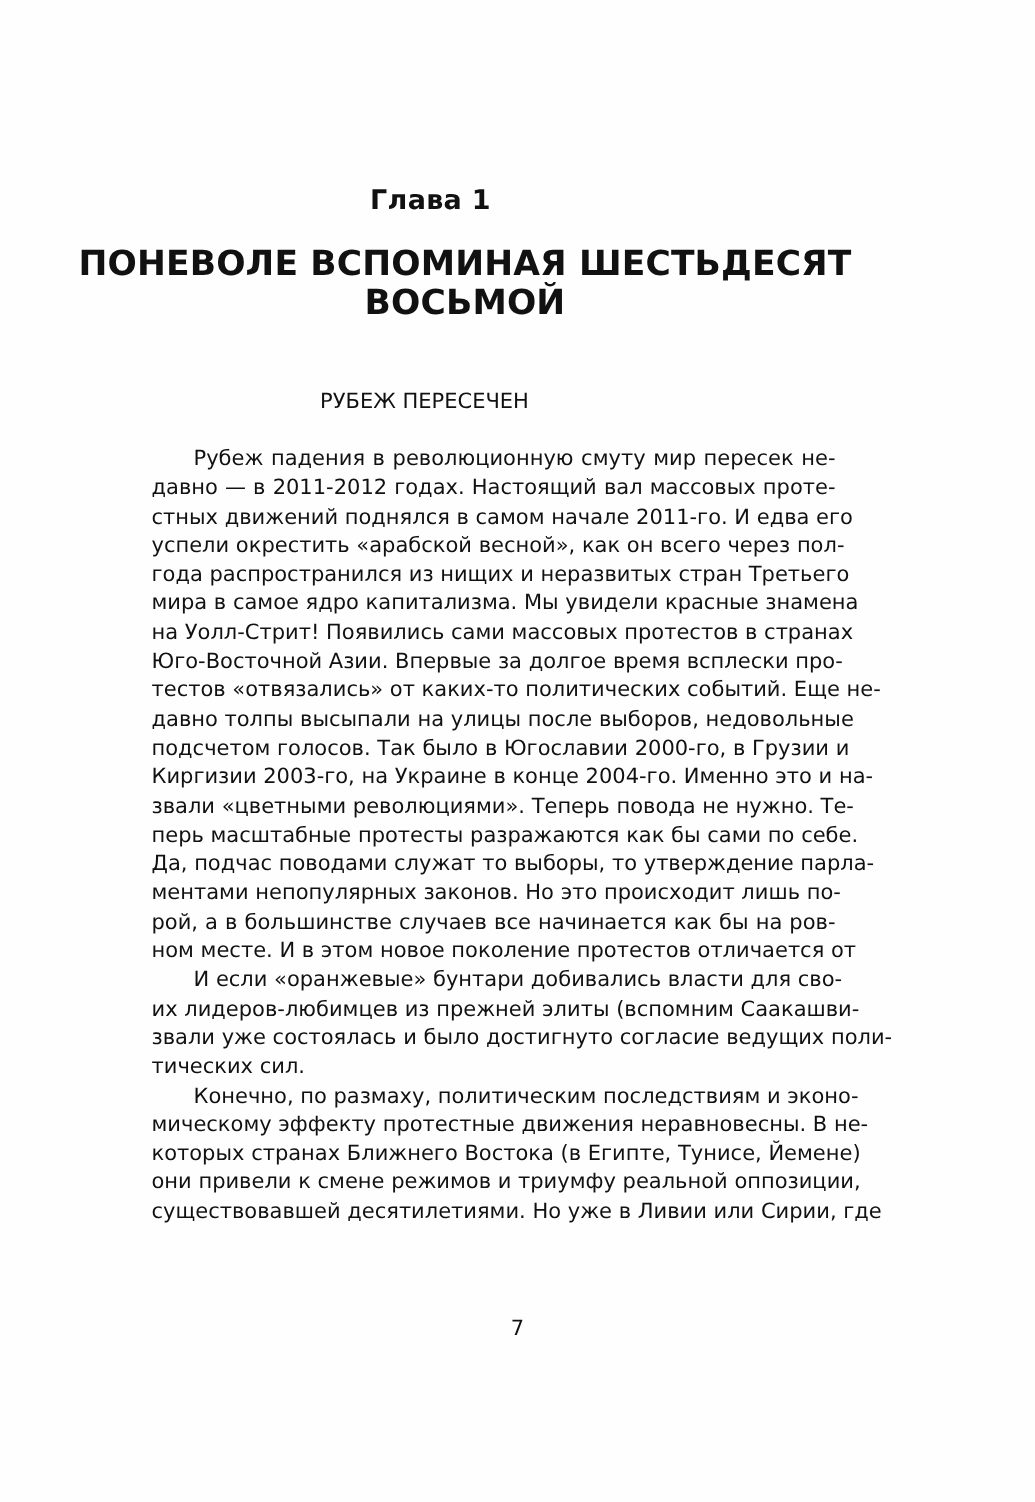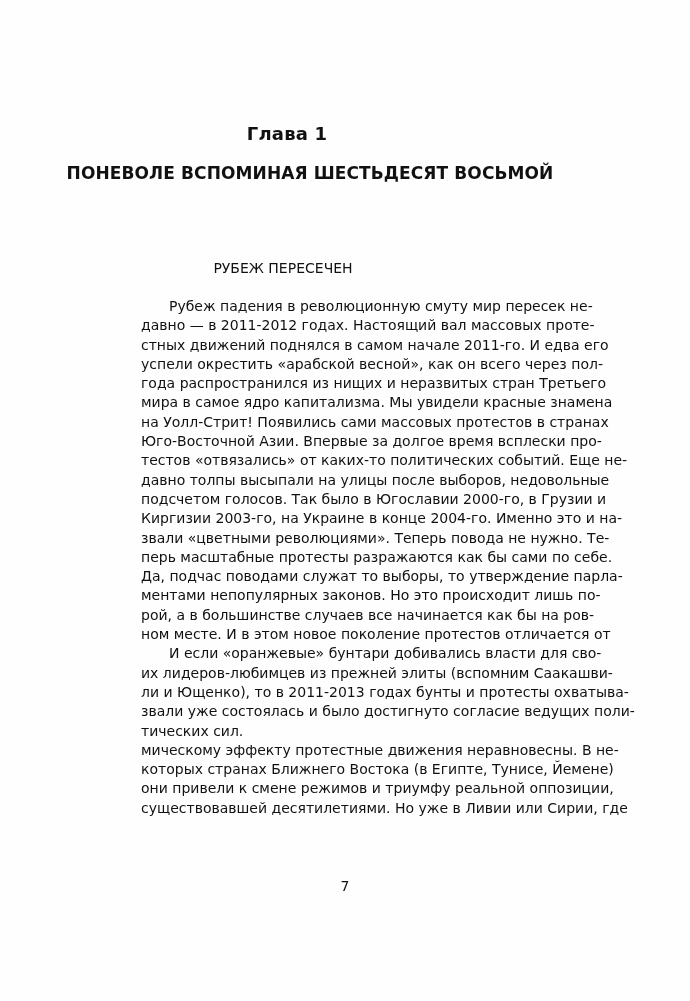--- a/index.html
+++ b/index.html
@@ -1,22 +1,22 @@
 <!DOCTYPE html>
 <html><head>
 <meta charset="utf-8">
 <style>
   html, body { margin: 0; padding: 0; background: #ffffff; }
   body { width: 690px; height: 1001px; position: relative; overflow: hidden; font-family: "DejaVu Sans", "Liberation Sans", sans-serif; color: #111111; }
   .page { position: absolute; left: 0; top: 0; width: 690px; height: 1001px; background: #fefefe; }
   .chapter-num { position: absolute; left: 0; width: 574px; top: 123px; text-align: center; font-weight: bold; font-size: 18px; letter-spacing: 0.2px; }
-  .chapter-title { position: absolute; left: 0; width: 620px; top: 163px; text-align: center; font-weight: bold; font-size: 17px; letter-spacing: 0.1px; }
+  .chapter-title { position: absolute; left: 0; width: 620px; top: 163px; text-align: center; font-weight: bold; font-size: 23px; letter-spacing: 0.1px; }
   .section-title { position: absolute; left: 0; width: 566px; top: 260px; text-align: center; font-size: 14px; }
   .body { position: absolute; left: 101px; top: 297px; width: 456px; font-size: 14px; line-height: 19.3px; }
-  .line { display: block; white-space: nowrap; text-align: justify; text-align-last: justify; height: 19.3px; overflow: visible; margin-left: 40px; }
+  .line { display: block; white-space: nowrap; text-align: justify; text-align-last: justify; height: 19.3px; overflow: visible; }
   .line.last { text-align-last: left; }
   .line.indent { padding-left: 28px; }
   .page-number { position: absolute; left: 0; width: 690px; top: 878px; text-align: center; font-size: 14px; }
 </style>
 </head>
 <body>
 
 <div class="page">
   <div class="chapter-num">Глава 1</div>
   <div class="chapter-title">ПОНЕВОЛЕ ВСПОМИНАЯ ШЕСТЬДЕСЯТ ВОСЬМОЙ</div>
@@ -36,23 +36,23 @@
     <span class="line">подсчетом голосов. Так было в Югославии 2000-го, в Грузии и</span>
     <span class="line">Киргизии 2003-го, на Украине в конце 2004-го. Именно это и на-</span>
     <span class="line">звали «цветными революциями». Теперь повода не нужно. Те-</span>
     <span class="line">перь масштабные протесты разражаются как бы сами по себе.</span>
     <span class="line">Да, подчас поводами служат то выборы, то утверждение парла-</span>
     <span class="line">ментами непопулярных законов. Но это происходит лишь по-</span>
     <span class="line">рой, а в большинстве случаев все начинается как бы на ров-</span>
     <span class="line">ном месте. И в этом новое поколение протестов отличается от</span>
     <span class="line indent">И если «оранжевые» бунтари добивались власти для сво-</span>
     <span class="line">их лидеров-любимцев из прежней элиты (вспомним Саакашви-</span>
-    <span class="line">ли и Ющенко), то в 2011-2013 годах бунты и протесты охватыва-</span>
     <span class="line">звали уже состоялась и было достигнуто согласие ведущих поли-</span>
     <span class="line last">тических сил.</span>
+    <span class="line indent">Конечно, по размаху, политическим последствиям и эконо-</span>
     <span class="line">мическому эффекту протестные движения неравновесны. В не-</span>
     <span class="line">которых странах Ближнего Востока (в Египте, Тунисе, Йемене)</span>
     <span class="line">они привели к смене режимов и триумфу реальной оппозиции,</span>
     <span class="line">существовавшей десятилетиями. Но уже в Ливии или Сирии, где</span>
   </div>
 
   <div class="page-number">7</div>
 </div>
 
 </body></html>

